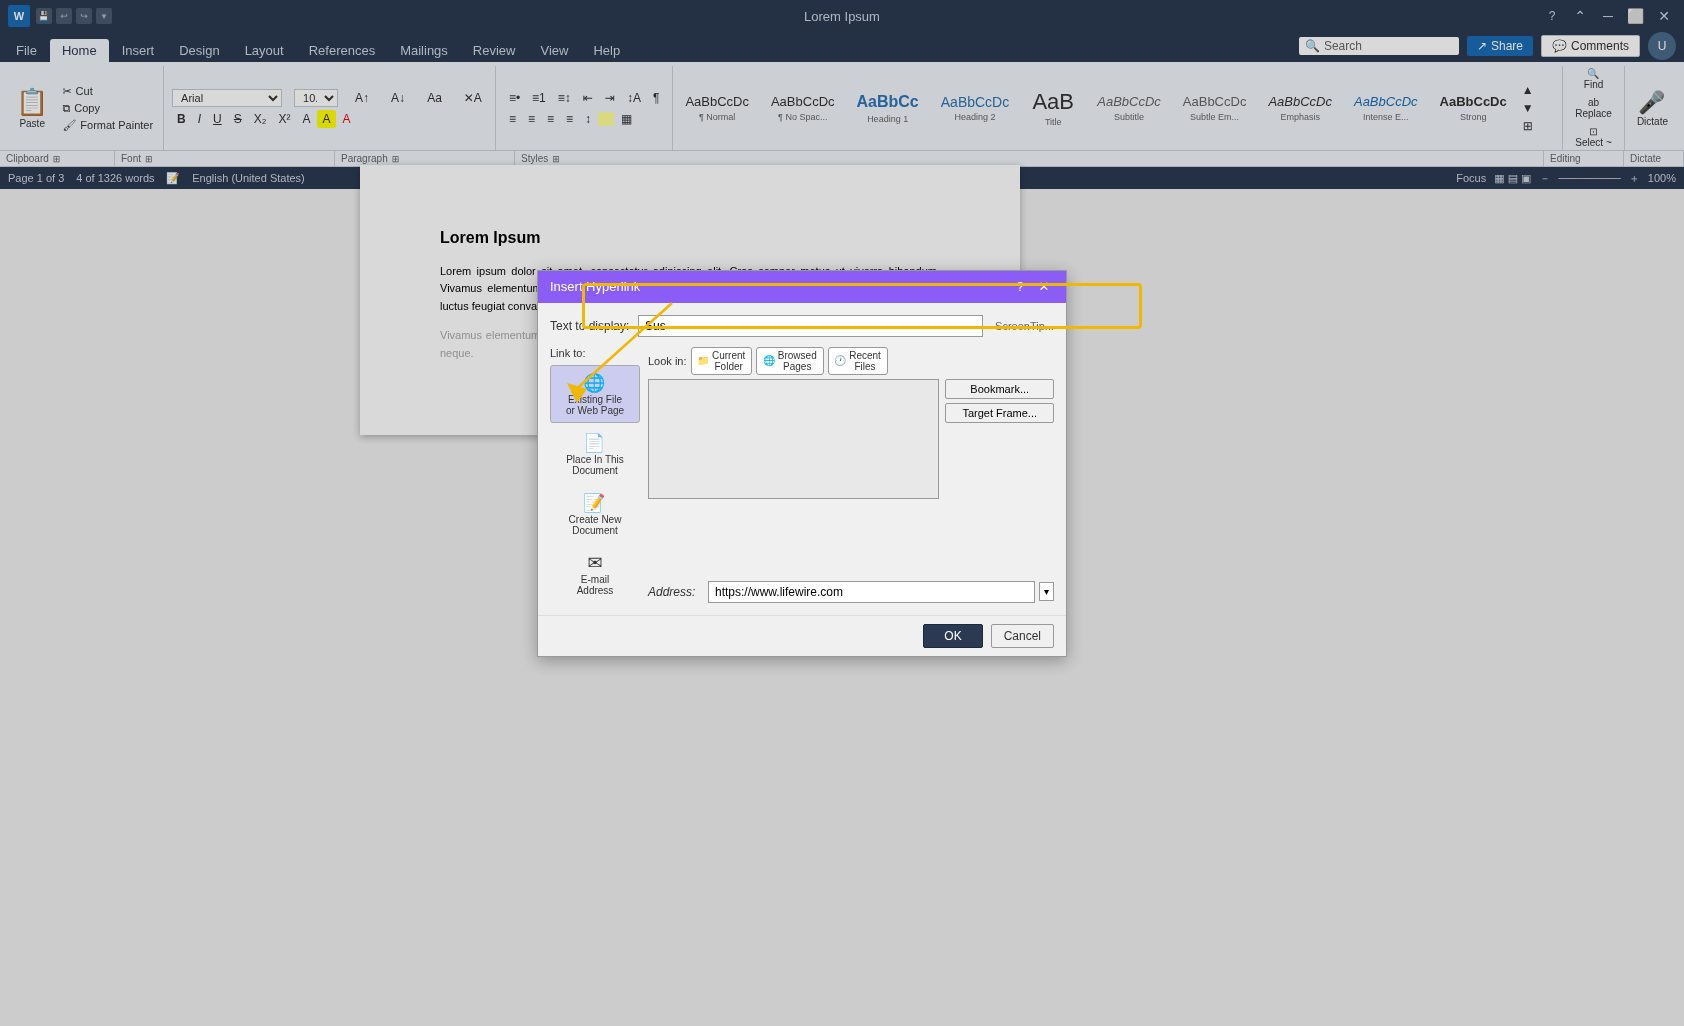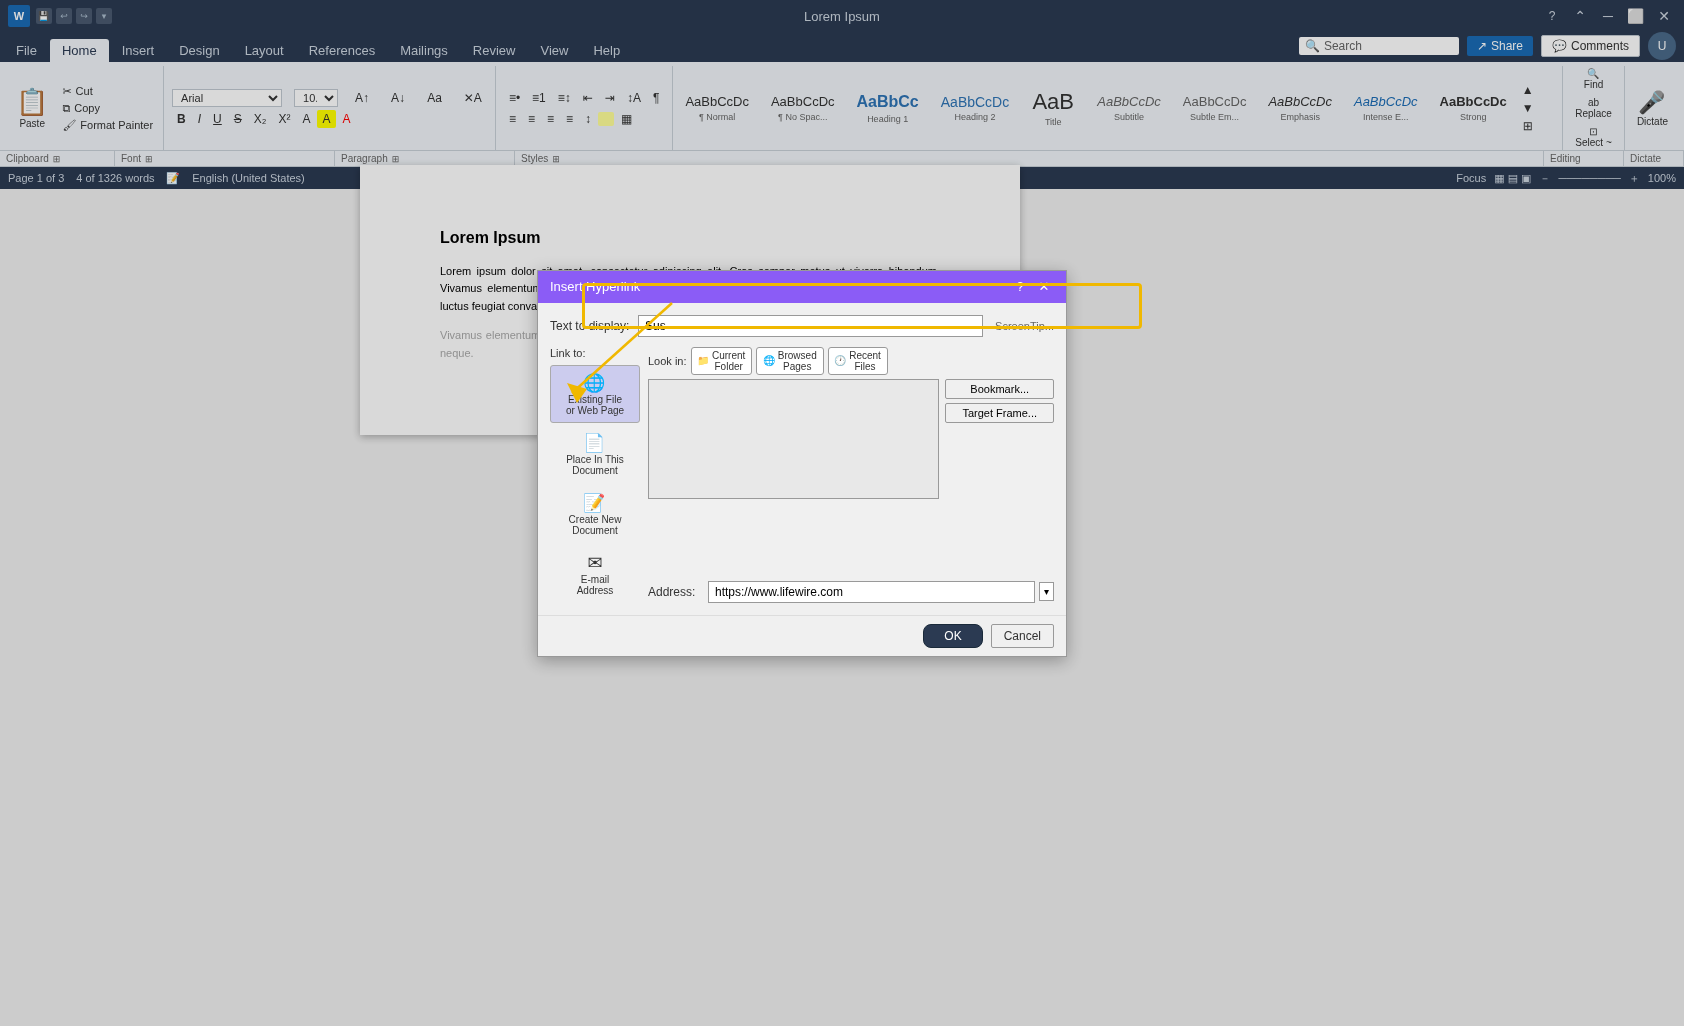--- a/index.html
+++ b/index.html
@@ -236,21 +236,21 @@
       background: #f0f0f0;
       border-top: 1px solid #ddd;
     }
     .dialog-ok-btn {
       background: #2b3a52;
       color: white;
       border: 1px solid #1a2a3a;
       padding: 4px 20px;
       font-size: 12px;
       cursor: pointer;
-      border-radius: 8px;
+      border-radius: 2px;
     }
     .dialog-cancel-btn {
       background: #f0f0f0;
       color: #333;
       border: 1px solid #999;
       padding: 4px 12px;
       font-size: 12px;
       cursor: pointer;
       border-radius: 2px;
     }
@@ -605,21 +605,21 @@
             <div class="file-list" style="flex:1;height:120px;background:#e8e8e8;">
               
             </div>
             <div class="dialog-side-btns">
               <button class="dialog-side-btn">Bookmark...</button>
               <button class="dialog-side-btn">Target Frame...</button>
             </div>
           </div>
 
           <div class="dialog-addr-row">
-            <span class="dialog-label" style="min-width:56px;">Address:</span>
+            <span class="dialog-label" style="min-width:56px;font-style:italic;">Address:</span>
             <input class="dialog-addr-input" value="https://www.lifewire.com" style="">
             <button class="dialog-addr-dropdown">▾</button>
           </div>
         </div>
       </div>
     </div>
 
     <div class="dialog-footer">
       <button class="dialog-ok-btn">OK</button>
       <button class="dialog-cancel-btn">Cancel</button>

